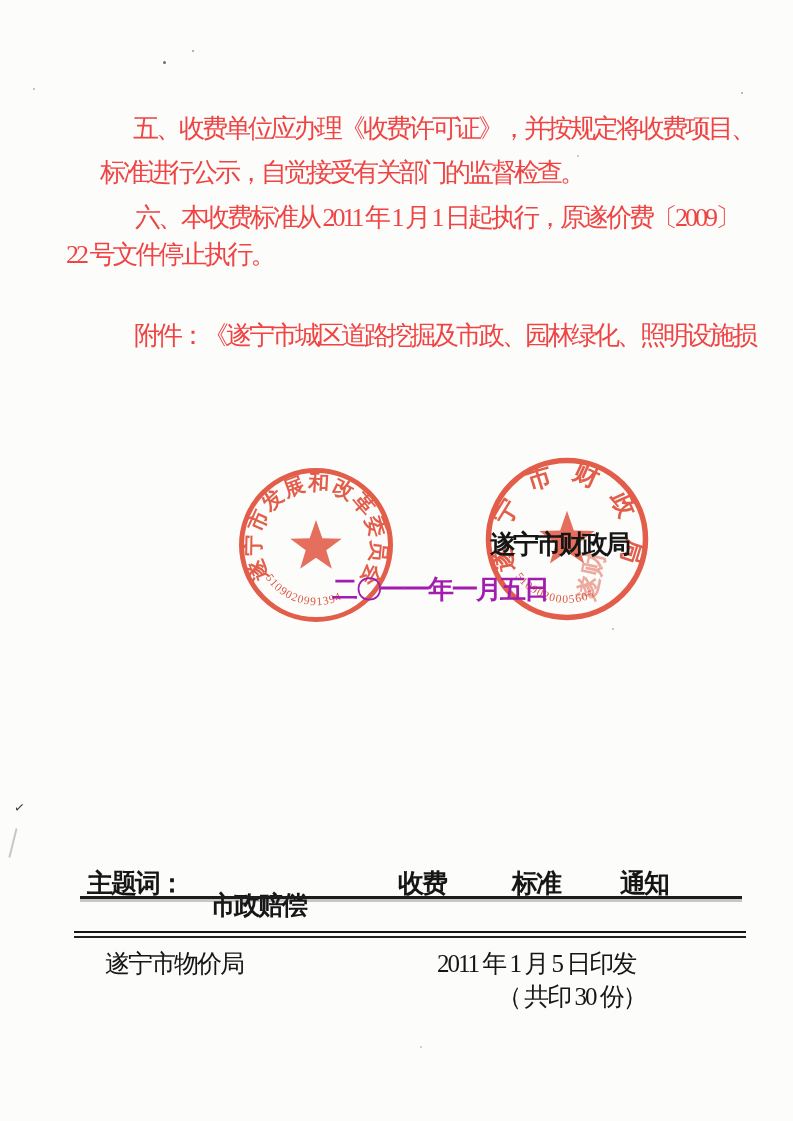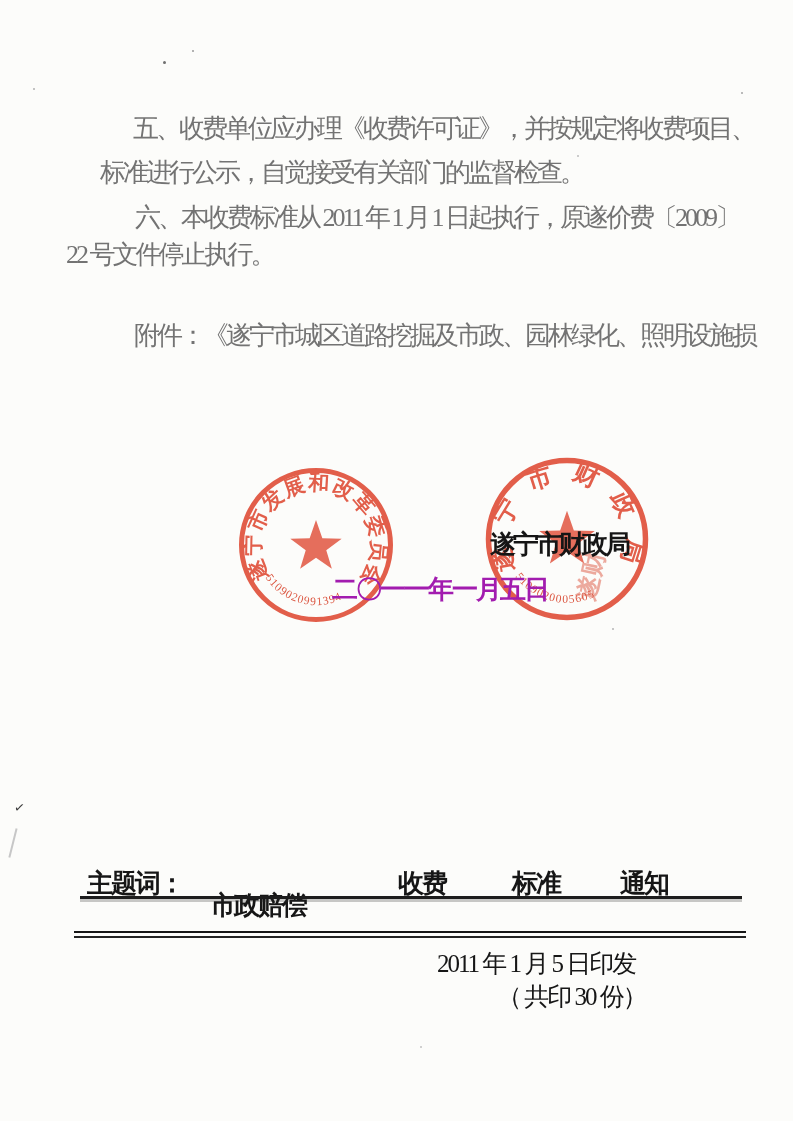--- a/index.html
+++ b/index.html
@@ -5,21 +5,21 @@
   html,body{margin:0;padding:0;background:#9a9a9a;}
   .page{
     position:relative;width:793px;height:1121px;margin:0 auto;
     background:#fcfcfa;overflow:hidden;
     font-family:"Liberation Serif","DejaVu Serif",serif;
     color:#1b1b1b;
   }
   .bl{
     position:absolute;white-space:nowrap;
     font-size:26px;letter-spacing:-3px;line-height:1.15;
-    color:#737373;
+    color:#ef4444;
   }
   .sig{
     position:absolute;white-space:nowrap;z-index:3;
     font-size:26px;font-weight:bold;letter-spacing:-3px;color:#151515;
   }
   .sig-date{
     position:absolute;white-space:nowrap;z-index:3;
     font-size:26px;font-weight:600;letter-spacing:-2px;color:#a21caf;
   }
   .seal{position:absolute;z-index:2;opacity:.92;}
@@ -94,20 +94,21 @@
   <div class="ft ft-bold" style="left:210px;top:888px">市政赔偿</div>
   <div class="ft ft-bold" style="left:398px;top:866px">收费</div>
   <div class="ft ft-bold" style="left:512px;top:866px">标准</div>
   <div class="ft ft-bold" style="left:620px;top:866px">通知</div>
 
   <div class="rule-single" style="left:80px;top:896px;width:662px"></div>
 
 
   <div class="rule-double" style="left:74px;top:931px;width:672px"></div>
 
+  <div class="ft" style="left:105px;top:947px">遂宁市物价局</div>
   <div class="ft" style="left:437px;top:947px">2011 年 1 月 5 日印发</div>
   <div class="ft" style="left:497px;top:980px">（ 共印 30 份）</div>
 
   <div class="artifact" style="left:14px;top:800px;font-size:13px;transform:rotate(8deg)">✓</div>
   <div class="slash" style="left:12px;top:828px"></div>
   <div class="speck" style="left:163px;top:61px;width:3px;height:3px;background:#6f6f6f"></div>
   <div class="speck" style="left:192px;top:50px;width:2px;height:2px;background:#9a9a9a"></div>
   <div class="speck" style="left:33px;top:88px;width:2px;height:2px;background:#b0b0b0"></div>
   <div class="speck" style="left:577px;top:155px;width:2px;height:2px;background:#bdbdbd"></div>
   <div class="speck" style="left:741px;top:92px;width:2px;height:2px;background:#a5a5a5"></div>

